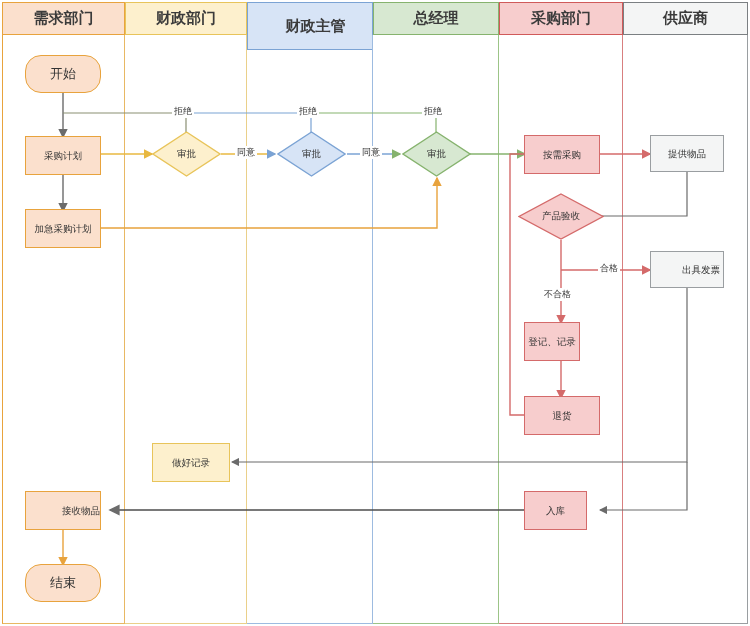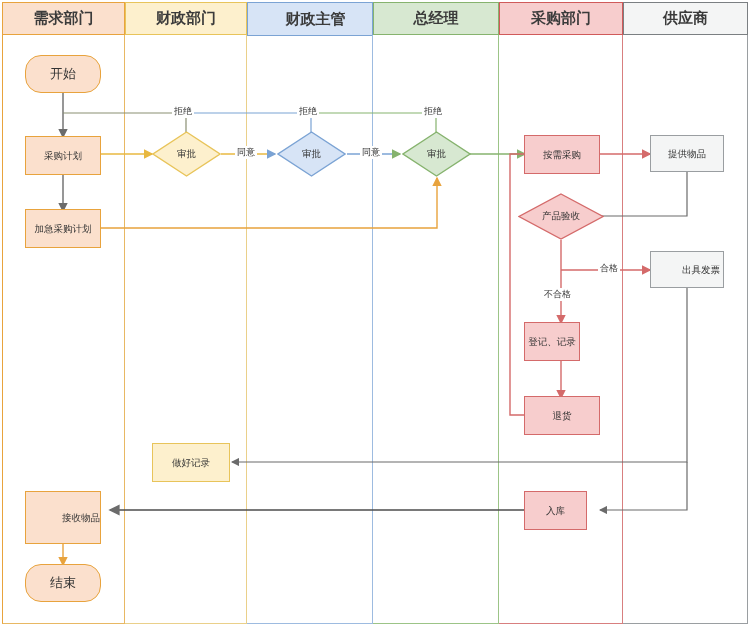--- a/index.html
+++ b/index.html
@@ -24,21 +24,21 @@
 <body>
 
 <div id="canvas">
 
   <div class="lane-head" style="left:2px;top:2px;width:123px;height:33px;background:#fbe0cd;border:1.4px solid #e8a33d;">
     <span>需求部门</span>
   </div>
   <div class="lane-head" style="left:125px;top:2px;width:122px;height:33px;background:#fdf0cd;border:1.4px solid #e8c45a;">
     <span>财政部门</span>
   </div>
-  <div class="lane-head" style="left:247px;top:2px;width:126px;height:34px;background:#d7e4f6;border:1.4px solid #7ba3d4;padding-left:11px;">
+  <div class="lane-head" style="left:247px;top:2px;width:126px;height:48px;background:#d7e4f6;border:1.4px solid #7ba3d4;padding-left:11px;">
     <span>财政主管</span>
   </div>
   <div class="lane-head" style="left:373px;top:2px;width:126px;height:33px;background:#d7e8d1;border:1.4px solid #86b36e;">
     <span>总经理</span>
   </div>
   <div class="lane-head" style="left:499px;top:2px;width:124px;height:33px;background:#f7cdcd;border:1.4px solid #d05a5a;">
     <span>采购部门</span>
   </div>
   <div class="lane-head" style="left:623px;top:2px;width:125px;height:33px;background:#f4f5f5;border:1.4px solid #7b7f82;">
     <span>供应商</span>
@@ -180,21 +180,21 @@
   </div>
 
   <div class="node rect" style="left:152px;top:443px;width:78px;height:39px;background:#fdf0cd;border-color:#e8c45a;">
     <span>做好记录</span>
   </div>
 
   <div class="node rect" style="left:524px;top:491px;width:63px;height:39px;background:#f7cdcd;border-color:#d46a6a;">
     <span>入库</span>
   </div>
 
-  <div class="node rect" style="left:25px;top:491px;width:76px;height:53px;background:#fbe0cd;border-color:#e8a33d;padding-left:36px;">
+  <div class="node rect" style="left:25px;top:491px;width:76px;height:39px;background:#fbe0cd;border-color:#e8a33d;padding-left:36px;">
     <span>接收物品</span>
   </div>
 
   <div class="node pill" style="left:25px;top:564px;width:76px;height:38px;background:#fbe0cd;border-color:#e8a33d;">
     <span>结束</span>
   </div>
 
 </div>
 
 </body></html>

